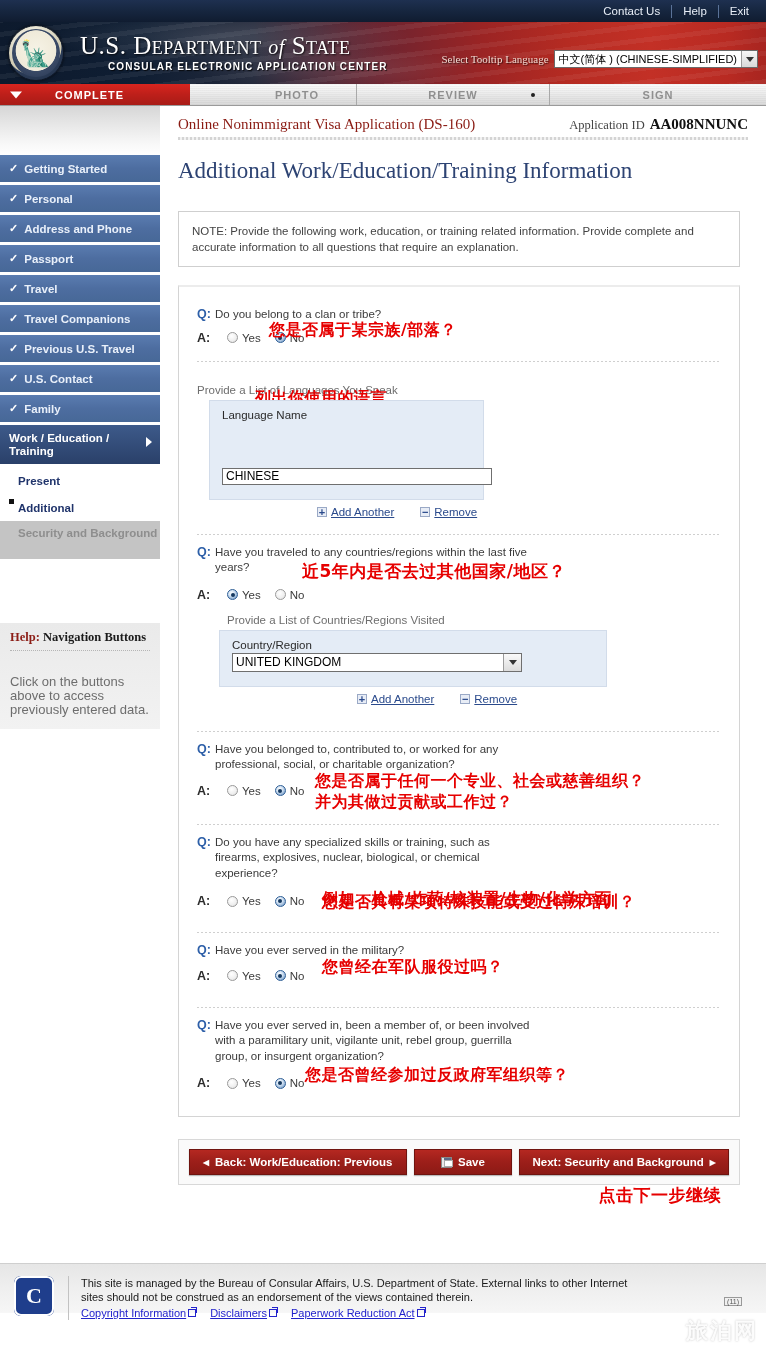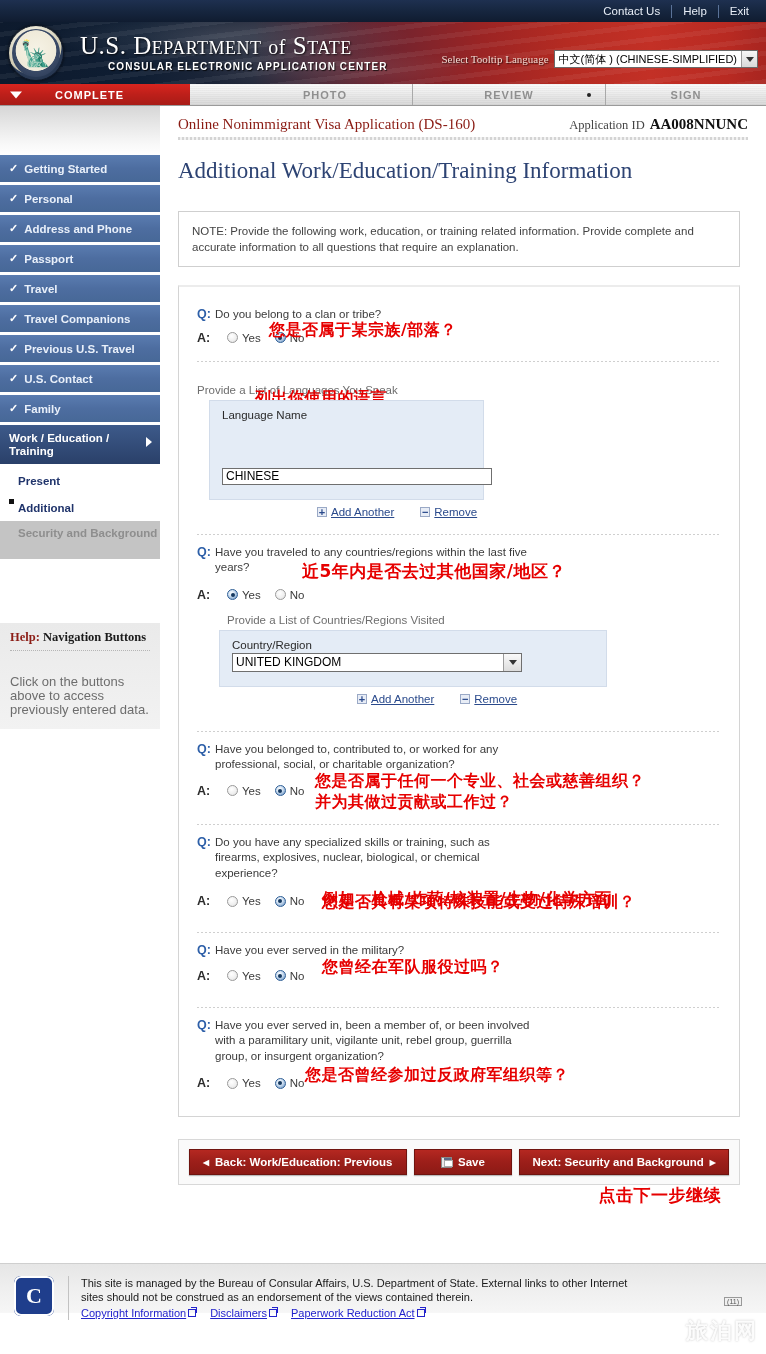--- a/index.html
+++ b/index.html
@@ -71,21 +71,21 @@
   }
   .dept-title {
     position: absolute; left: 80px; top: 10px;
     color: #ffffff;
     font-family: "Liberation Serif", serif;
     font-size: 25px; letter-spacing: 0.5px;
     text-shadow: 1px 1px 2px rgba(0,0,0,0.8);
     white-space: nowrap;
   }
   .dept-title .small { font-size: 18px; }
-  .dept-title .ital { font-size: 20px; }
+  .dept-title .ital { font-style: italic; font-size: 20px; }
   .dept-sub {
     position: absolute; left: 108px; top: 39px;
     color: #ffffff; font-size: 10px; font-weight: bold;
     letter-spacing: 1.1px;
     font-family: "Liberation Sans", sans-serif;
     text-shadow: 1px 1px 1px rgba(0,0,0,0.8);
     white-space: nowrap;
   }
   .tooltip-lang {
     position: absolute; right: 8px; top: 28px;
@@ -136,21 +136,21 @@
     color: #ffffff; width: 190px; justify-content: flex-start;
     padding-left: 55px; border-right: none;
   }
   .tab.complete .arrow-down {
     position: absolute; left: 10px; top: 50%; transform: translateY(-50%);
     width: 0; height: 0;
     border-left: 6px solid transparent;
     border-right: 6px solid transparent;
     border-top: 7px solid #ffffff;
   }
-  .tab.photo  { width: 223px; padding-left: 48px; }
+  .tab.photo  { width: 167px; padding-left: 48px; }
   .tab.review { width: 193px; }
   .tab.sign   { flex: 1; border-right: none; }
   .tab .dot {
     position: absolute; right: 14px; top: 50%;
     transform: translateY(-50%);
     width: 4px; height: 4px; background: #222; border-radius: 50%;
   }
 
   
   .page {

